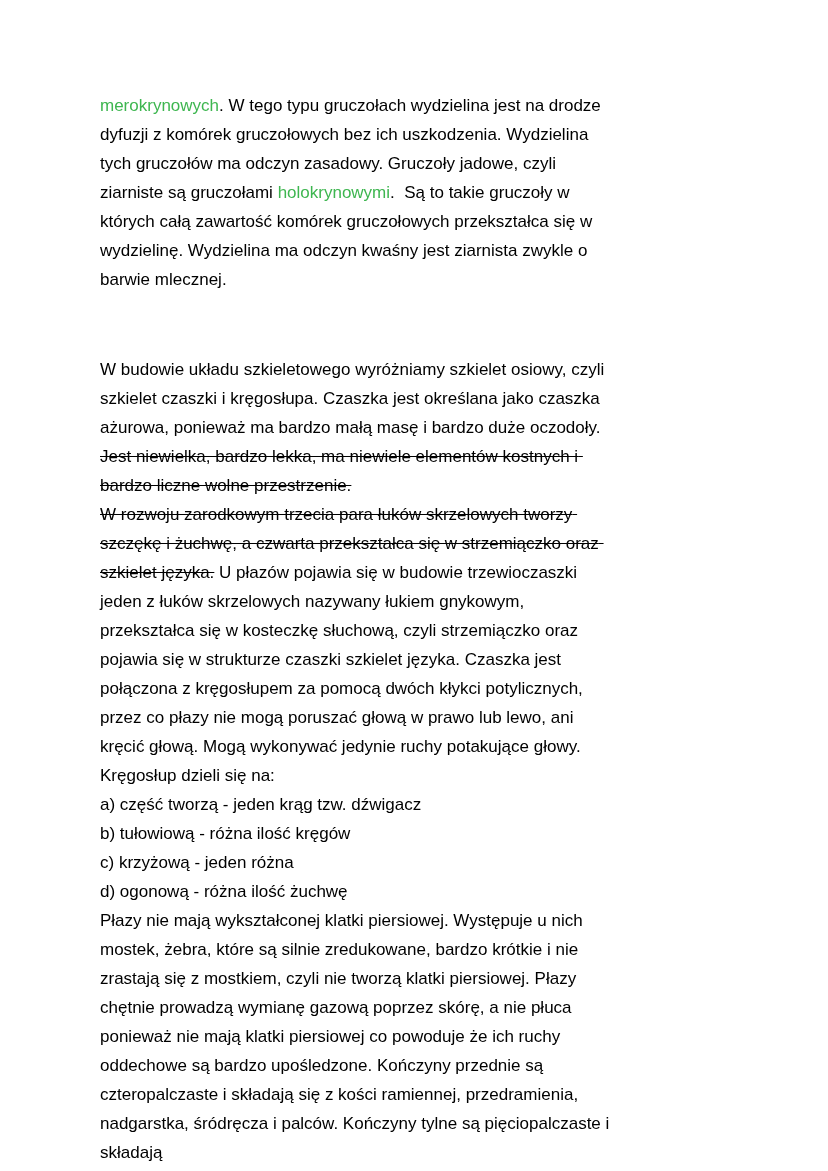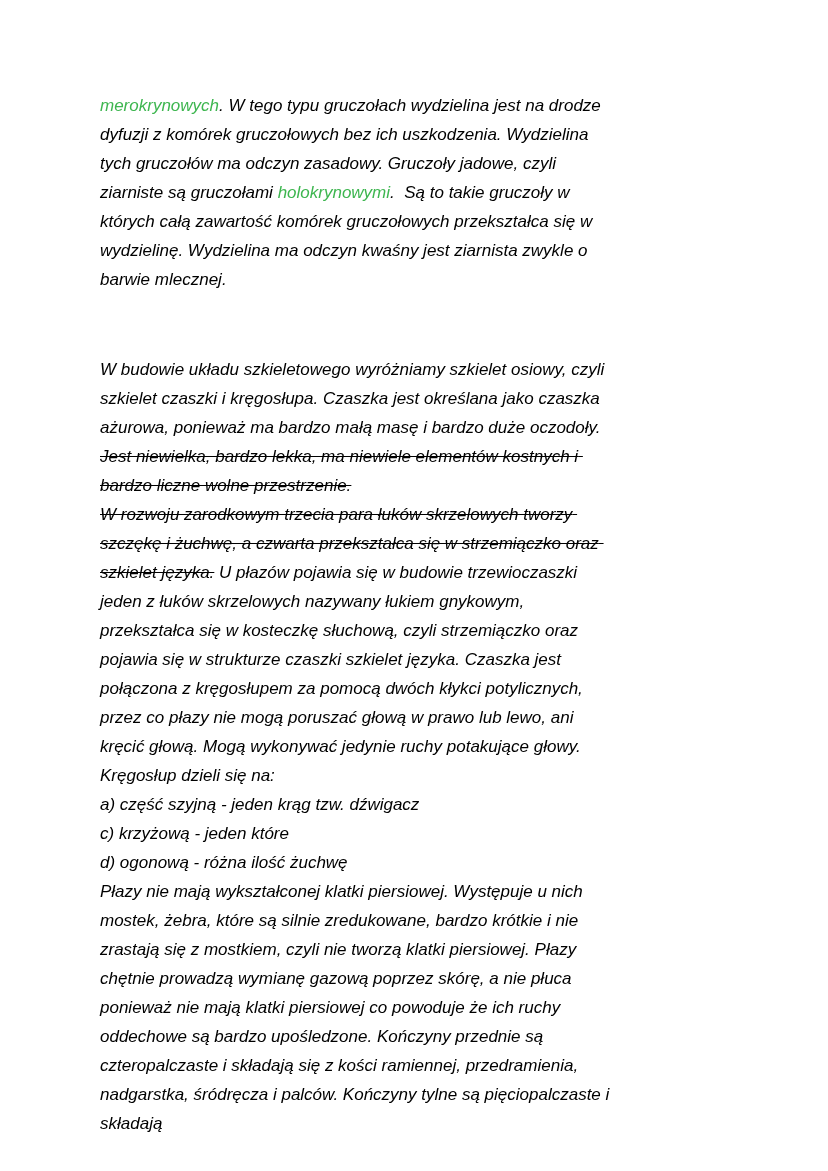--- a/index.html
+++ b/index.html
@@ -12,21 +12,20 @@
     background: #ffffff;
     overflow: hidden;
     font-family: "Liberation Sans", "DejaVu Sans", sans-serif;
   }
   .page {
     width: 716px;
     height: 1171px;
     box-sizing: border-box;
     padding: 91px 100px 0 100px;
     background: #ffffff;
-    font-style: italic;
   }
   .para {
     margin: 0;
     font-size: 17px;
     line-height: 29px;
     color: #000000;
     white-space: pre-wrap;
   }
   .spacer {
     height: 61px;
@@ -39,17 +38,18 @@
   }
 </style>
 </head>
 <body>
 
 <div class="page">
   <p class="para"><span class="run green" style="color: rgb(62, 182, 80);">merokrynowych</span><span class="run normal">. W tego typu gruczołach wydzielina jest na drodze dyfuzji z komórek gruczołowych bez ich uszkodzenia. Wydzielina tych gruczołów ma odczyn zasadowy. Gruczoły jadowe, czyli ziarniste są gruczołami </span><span class="run green" style="color: rgb(62, 182, 80);">holokrynowymi</span><span class="run normal">.  Są to takie gruczoły w których całą zawartość komórek gruczołowych przekształca się w wydzielinę. Wydzielina ma odczyn kwaśny jest ziarnista zwykle o barwie mlecznej.</span></p>
   <div class="spacer"></div>
   <p class="para"><span class="run normal">W budowie układu szkieletowego wyróżniamy szkielet osiowy, czyli szkielet czaszki i kręgosłupa. Czaszka jest określana jako czaszka ażurowa, ponieważ ma bardzo małą masę i bardzo duże oczodoły. </span><span class="run strike">Jest niewielka, bardzo lekka, ma niewiele elementów kostnych i bardzo liczne wolne przestrzenie.</span></p>
   <p class="para"><span class="run strike">W rozwoju zarodkowym trzecia para łuków skrzelowych tworzy szczękę i żuchwę, a czwarta przekształca się w strzemiączko oraz szkielet języka.</span><span class="run normal"> U płazów pojawia się w budowie trzewioczaszki jeden z łuków skrzelowych nazywany łukiem gnykowym, przekształca się w kosteczkę słuchową, czyli strzemiączko oraz pojawia się w strukturze czaszki szkielet języka. Czaszka jest połączona z kręgosłupem za pomocą dwóch kłykci potylicznych, przez co płazy nie mogą poruszać głową w prawo lub lewo, ani kręcić głową. Mogą wykonywać jedynie ruchy potakujące głowy. Kręgosłup dzieli się na:</span></p>
-  <p class="para"><span class="run normal">a) część szyjną - jeden krąg tzw. dźwigacz</span></p>
-  <p class="para"><span class="run normal">c) krzyżową - jeden które</span></p>
+  <p class="para"><span class="run normal">a) część tworzą - jeden krąg tzw. dźwigacz</span></p>
+  <p class="para"><span class="run normal">b) tułowiową - różna ilość kręgów</span></p>
+  <p class="para"><span class="run normal">c) krzyżową - jeden różna</span></p>
   <p class="para"><span class="run normal">d) ogonową - różna ilość żuchwę</span></p>
   <p class="para"><span class="run normal">Płazy nie mają wykształconej klatki piersiowej. Występuje u nich mostek, żebra, które są silnie zredukowane, bardzo krótkie i nie zrastają się z mostkiem, czyli nie tworzą klatki piersiowej. Płazy chętnie prowadzą wymianę gazową poprzez skórę, a nie płuca ponieważ nie mają klatki piersiowej co powoduje że ich ruchy oddechowe są bardzo upośledzone. Kończyny przednie są czteropalczaste i składają się z kości ramiennej, przedramienia, nadgarstka, śródręcza i palców. Kończyny tylne są pięciopalczaste i składają</span></p>
 </div>
 
 </body></html>

